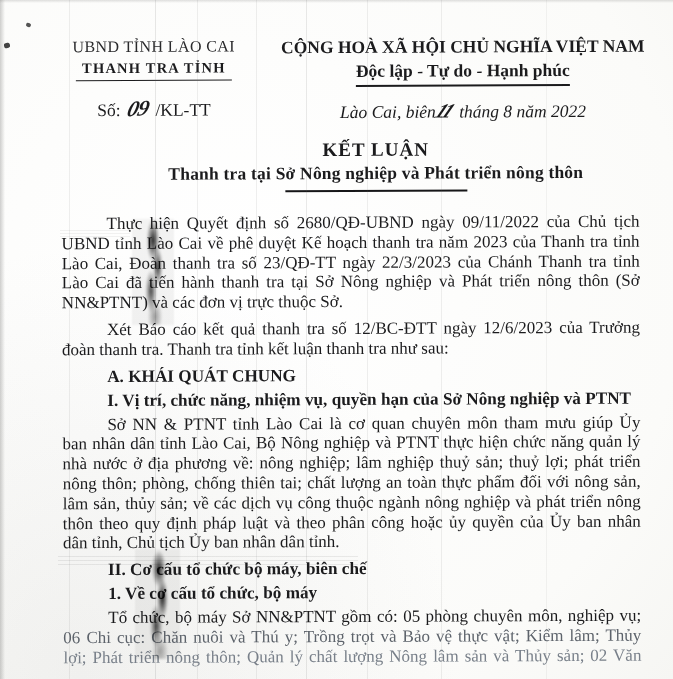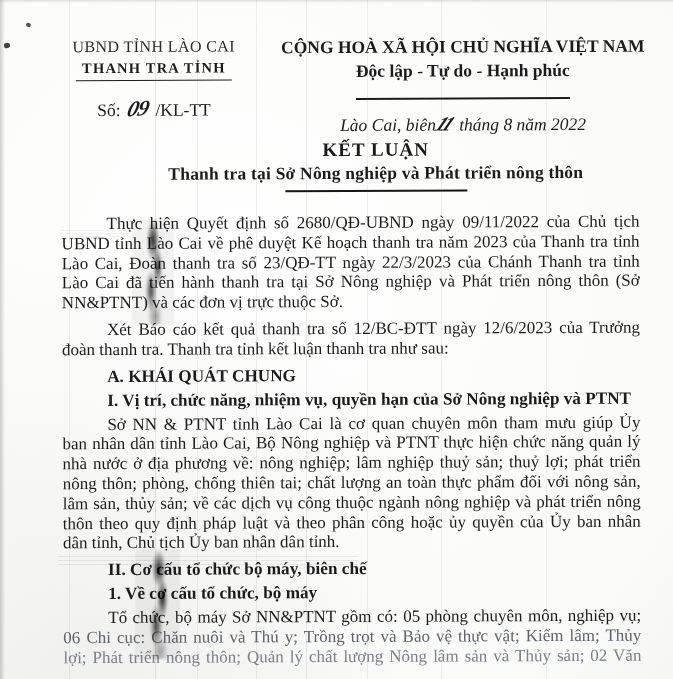--- a/index.html
+++ b/index.html
@@ -18,21 +18,21 @@
   .hcol-left { width:244px; margin-left:33px; text-align:center; }
   .hcol-right { flex:1; text-align:center; padding-right:22px; }
   .org1 { font-size:16px; line-height:20px; letter-spacing:.4px; color:#2a2a2c; }
   .org2 { font-size:14.5px; line-height:18px; font-weight:700; letter-spacing:1.2px; margin-top:2px; }
   .org2 span { display:inline-block; border-bottom:1.5px solid #1b1b1d; padding:0 6px 3px; }
   .soline { margin-top:15px; font-size:17.5px; }
   .hand { display:inline-block; font-weight:700; font-style:italic; transform:skewX(-18deg) rotate(-4deg); }
   .so-num { font-size:22px; letter-spacing:-1px; margin:0 3px; }
   .national { font-size:17.5px; line-height:22px; font-weight:700; }
   .motto { font-size:17.5px; line-height:22px; font-weight:700; margin-top:2px; }
-  .motto span { display:inline-block; border-bottom:2px solid #1b1b1d; padding-bottom:16px; }
+  .motto span { display:inline-block; border-bottom:2px solid #1b1b1d; padding-bottom:3px; }
   .dateline { margin-top:13px; font-size:17.5px; font-style:italic; }
   .day-num { font-size:20px; letter-spacing:-2.5px; transform:skewX(-28deg); margin:0 4px 0 1px; }
 
   
   .title-wrap { text-align:center; margin:3px 0 0 80px; }
   .title-main { font-size:19px; line-height:22px; font-weight:700; letter-spacing:1px; }
   .title-sub { font-size:17.5px; line-height:24px; font-weight:700; letter-spacing:.2px; }
   .title-rule { width:182px; height:2px; background:#161618; margin:5px auto 0; }
 
   

